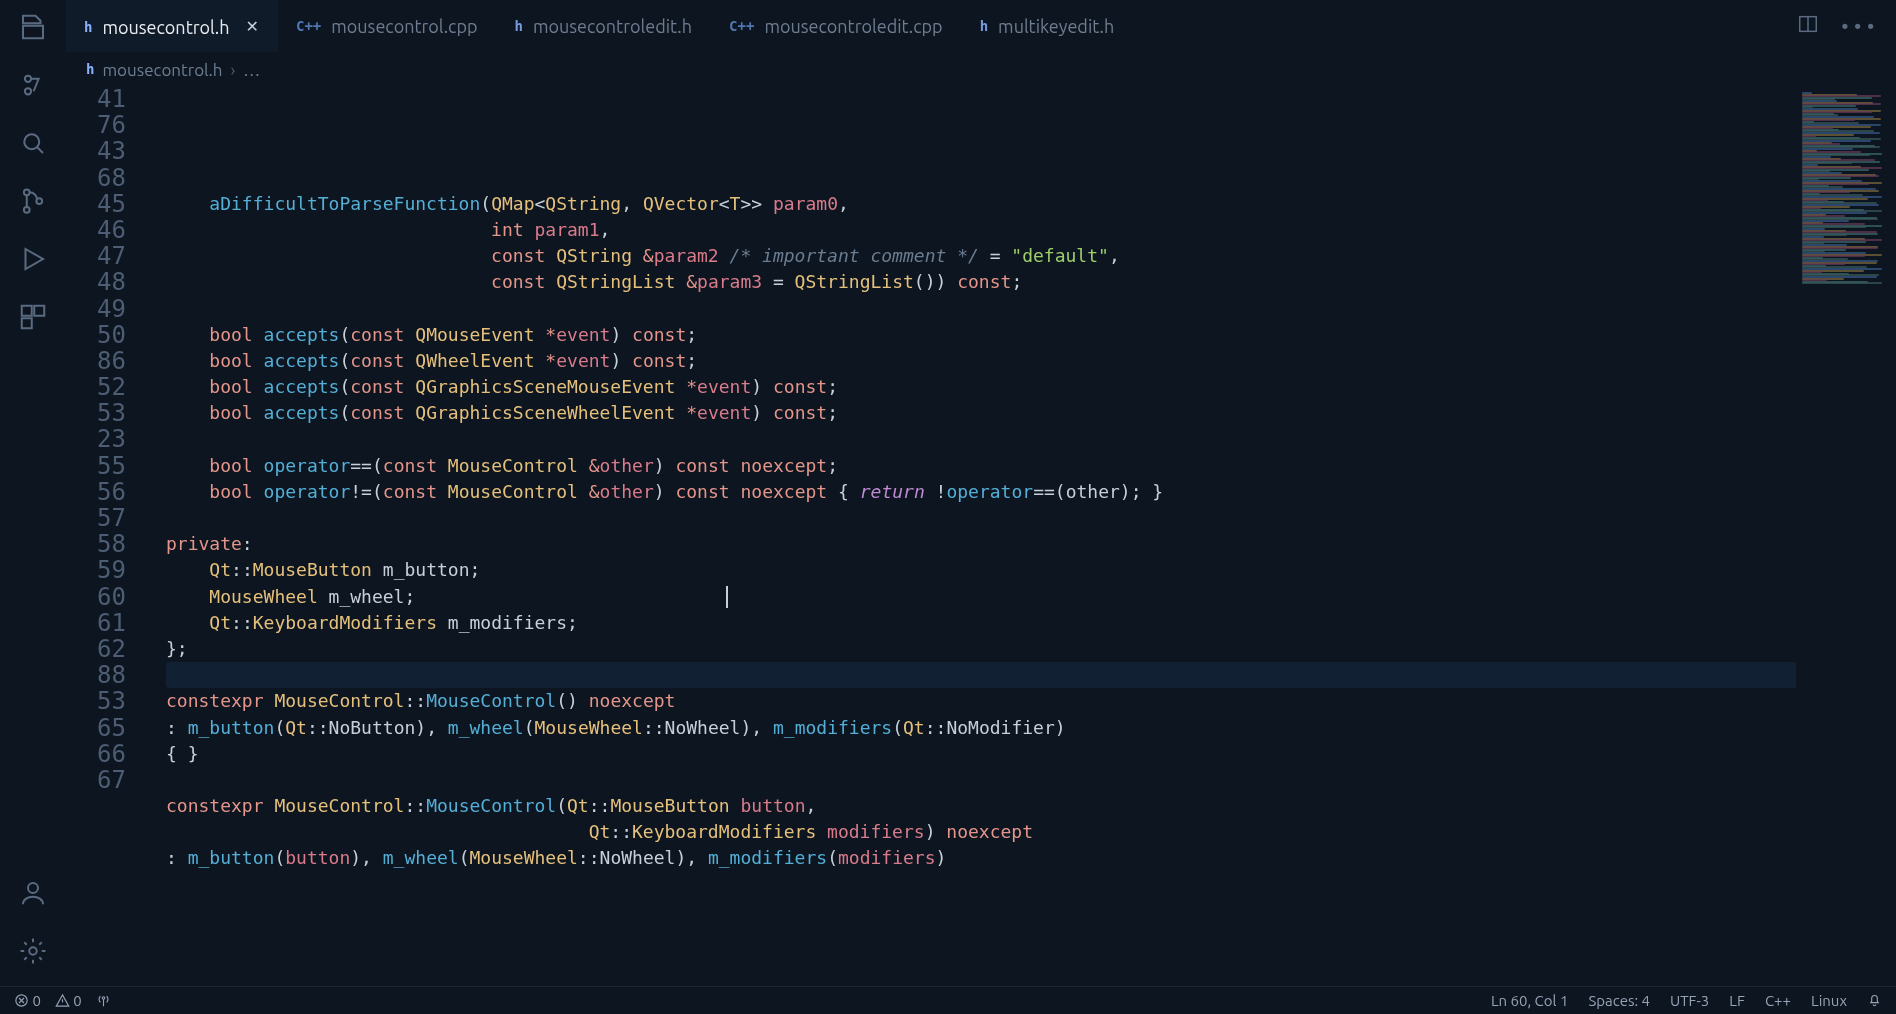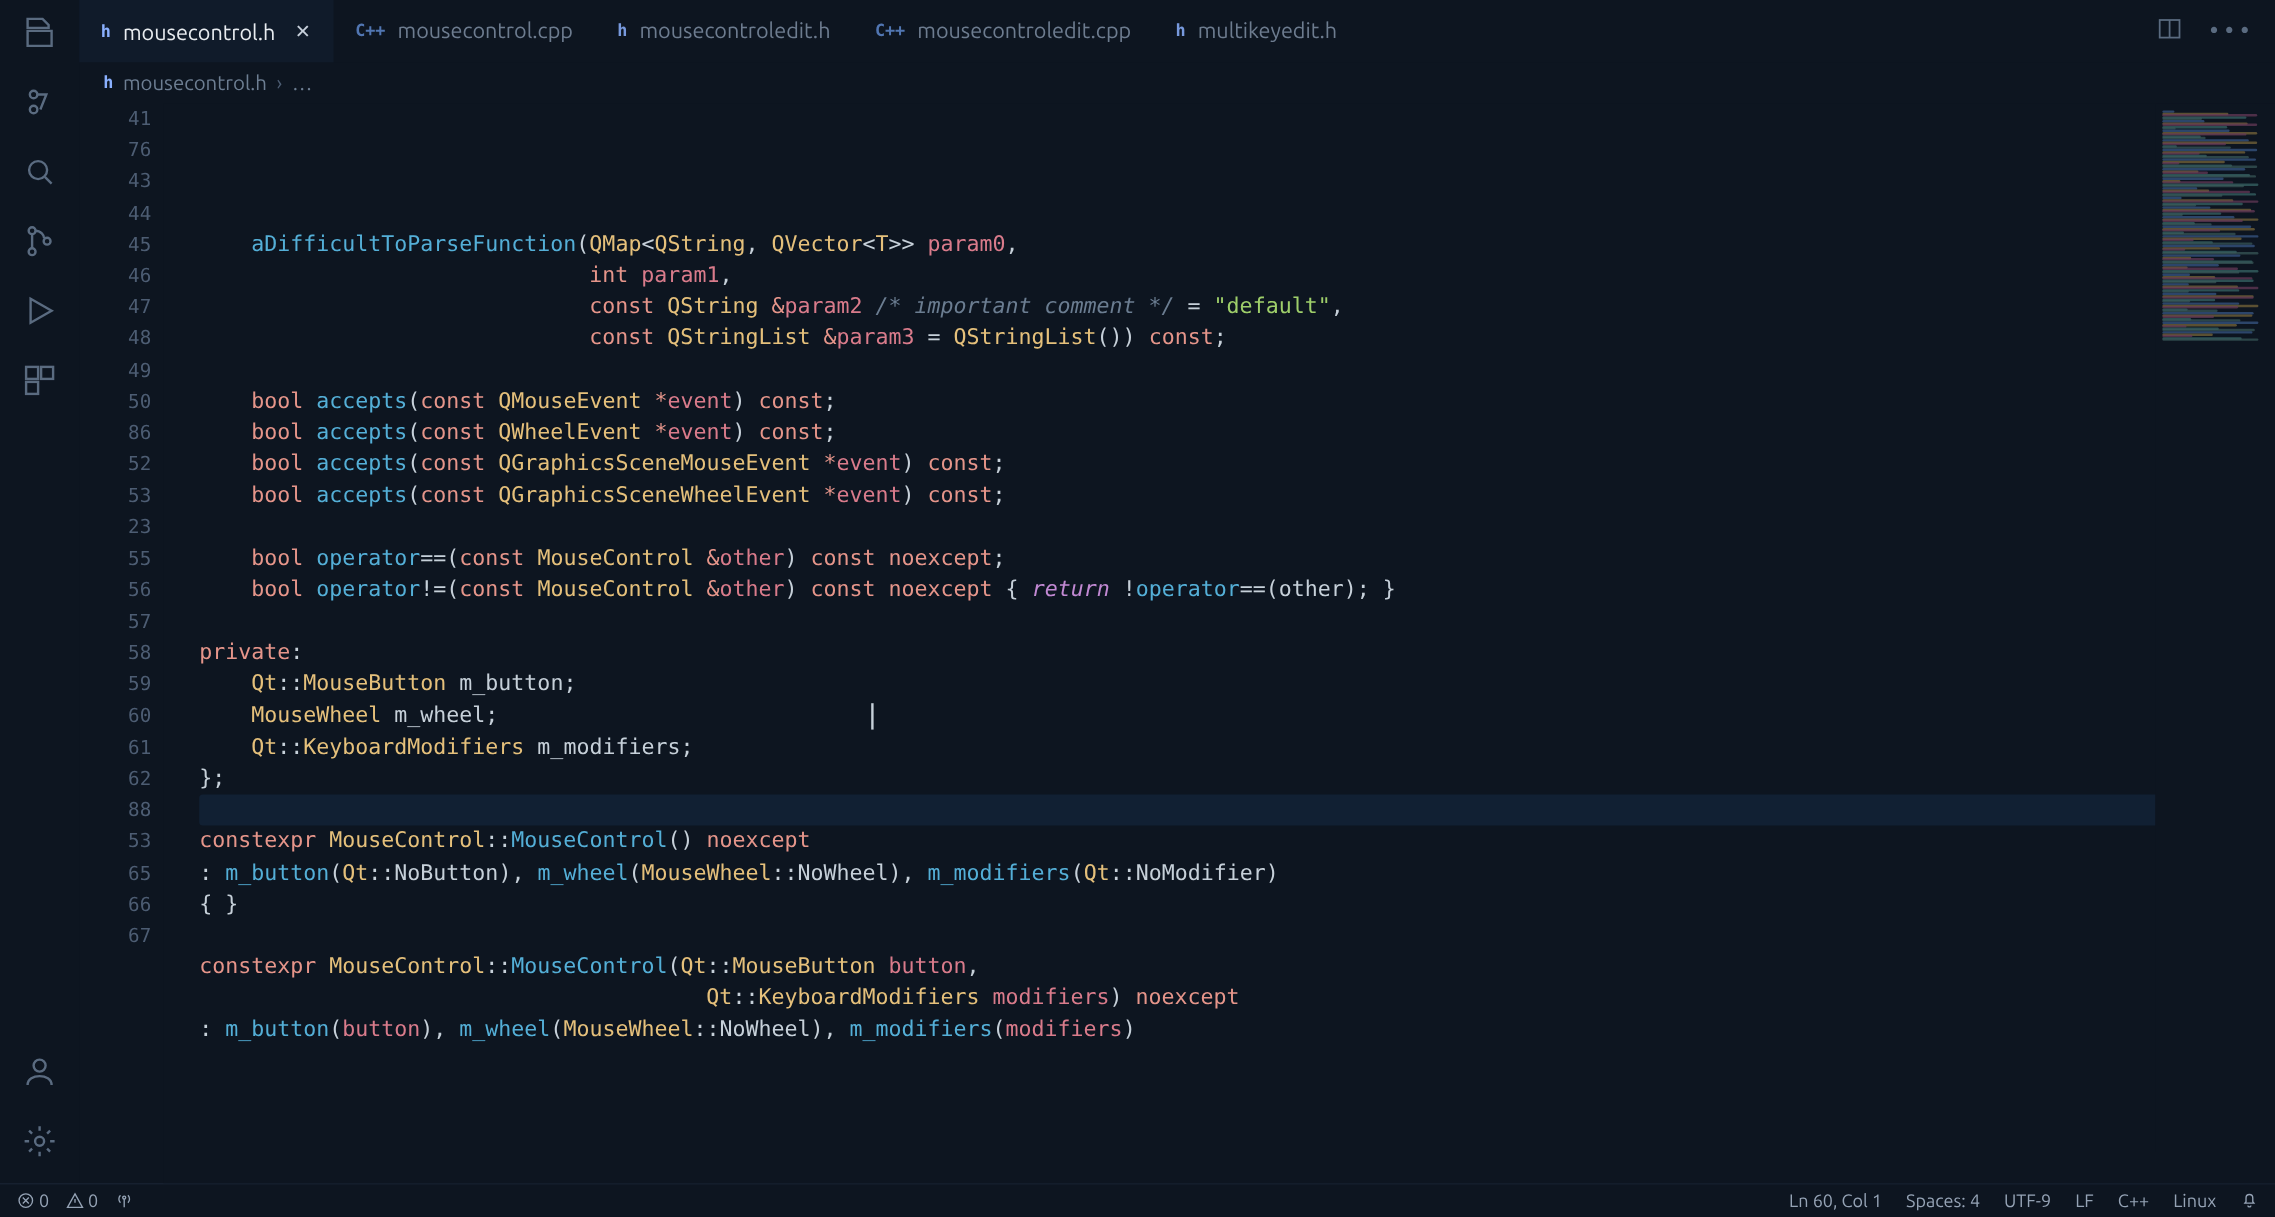--- a/index.html
+++ b/index.html
@@ -84,21 +84,21 @@
     font-size: 17px; color: var(--fg-breadcrumb);
   }
   .breadcrumb .ticon { font-family: monospace; font-size:14px; font-weight:600; color: var(--icon-h); }
   .breadcrumb .chev { color: var(--fg-line-number); }
 
   
   .code-wrap { flex:1 1 auto; display:flex; min-height:0; }
   .gutter {
     width: 70px; padding-top: 0px;
     text-align: right; color: var(--fg-line-number);
-    font-size: 16px; user-select:none;
+    font-size: 24px; user-select:none;
   }
   .code {
     flex: 1 1 auto; background: var(--bg-editor);
     font-size: 18px; line-height: 26.2px;
     white-space: pre; padding-top:0; padding-left:30px;
     position: relative;
   }
   .code-line, .gutter-line { height: 26.2px; line-height: 26.2px; }
   .gutter-line { padding-right: 10px; }
   .code-line.active { background: var(--bg-line-active); border-radius:3px; }
@@ -241,21 +241,21 @@
         <span>mousecontrol.h</span>
         <span class="chev">›</span>
         <span>…</span>
       </div>
 
       <div class="code-wrap">
         <div class="gutter" id="gutter">
             <div class="gutter-line">41</div>
             <div class="gutter-line">76</div>
             <div class="gutter-line">43</div>
-            <div class="gutter-line">44</div>
+            <div class="gutter-line">68</div>
             <div class="gutter-line">45</div>
             <div class="gutter-line">46</div>
             <div class="gutter-line">47</div>
             <div class="gutter-line">48</div>
             <div class="gutter-line">49</div>
             <div class="gutter-line">50</div>
             <div class="gutter-line">86</div>
             <div class="gutter-line">52</div>
             <div class="gutter-line">53</div>
             <div class="gutter-line">23</div>
@@ -422,21 +422,21 @@
       <span>
         <svg viewBox="0 0 24 24" style="vertical-align:-2px;">
             <circle cx="12" cy="8" r="2"></circle>
             <path d="M7 5a7 7 0 000 10M17 5a7 7 0 010 10M12 10v11"></path>
           </svg>
       </span>
     </div>
     <div class="right">
       <span>Ln 60, Col 1</span>
       <span>Spaces: 4</span>
-      <span>UTF-9</span>
+      <span>UTF-3</span>
       <span>LF</span>
       <span>C++</span>
       <span>Linux</span>
       <span>
         <svg viewBox="0 0 24 24">
             <path d="M6 17h12l-1.5-2V10a4.5 4.5 0 10-9 0v5z"></path>
             <path d="M10 20a2 2 0 004 0"></path>
           </svg>
       </span>
     </div>

